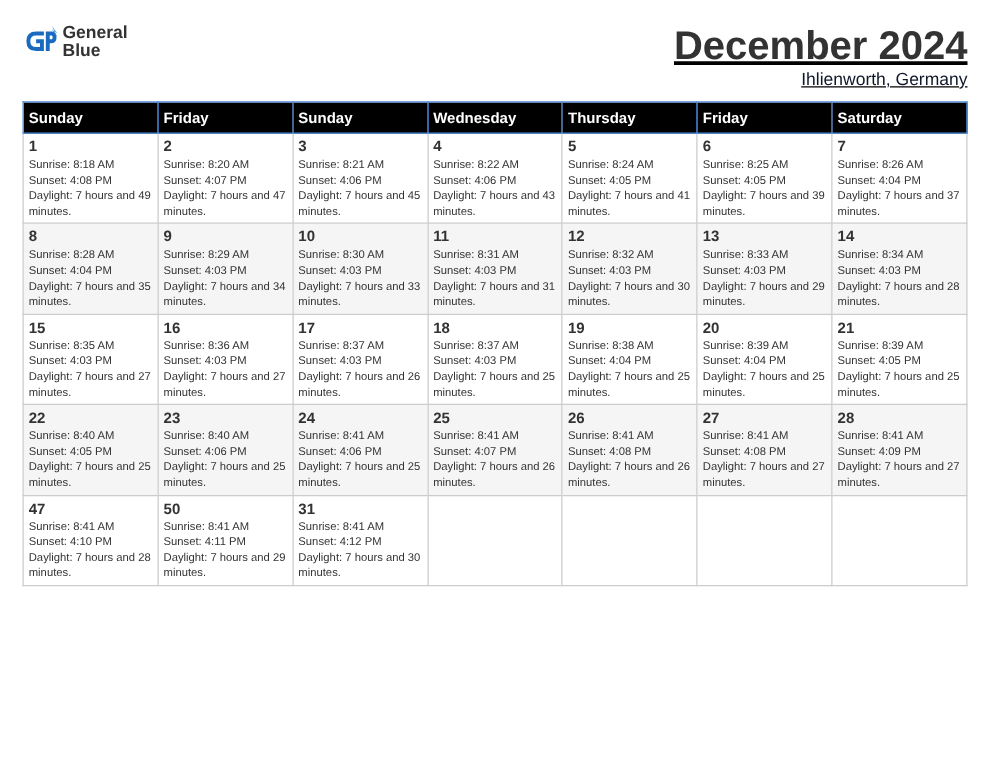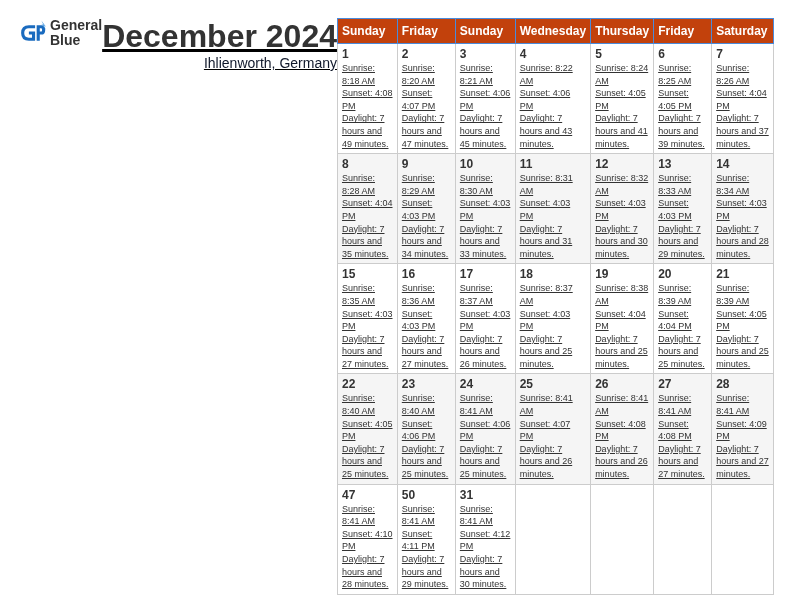--- a/index.html
+++ b/index.html
@@ -8,21 +8,21 @@
       height: 612px;
       font-family: Arial, Helvetica, sans-serif;
       background: #fff;
       overflow: hidden;
     }
     .page {
       width: 792px;
       height: 448px;
       padding: 18px 18px 10px 18px;
       display: flex;
-      flex-direction: row;
+      flex-direction: column;
     }
     .header {
       display: flex;
       justify-content: space-between;
       align-items: flex-start;
       margin-bottom: 10px;
     }
     .logo {
       display: flex;
       align-items: center;
@@ -50,21 +50,21 @@
     .location {
       font-size: 14px;
       color: #0f172a;
     }
     .calendar {
       width: 100%;
       border-collapse: collapse;
       flex: 1;
     }
     .calendar th {
-      background-color: #c2410c;
+      background-color: #000000;
       color: #fff;
       font-size: 12px;
       font-weight: bold;
       padding: 5px 4px;
       text-align: left;
       border: 1px solid #4a8bdb;
     }
     .calendar td {
       border: 1px solid #ccc;
       vertical-align: top;
@@ -80,21 +80,20 @@
     .day-num {
       font-size: 12px;
       font-weight: bold;
       display: block;
       margin-bottom: 1px;
     }
     .day-info {
       font-size: 9px;
       line-height: 1.4;
       color: #333;
-      text-decoration: underline;
     }
     .empty-cell {
       background: #f9f9f9;
     }
   </style>
 </head>
 <body>
 
 <div class="page">
   <div class="header">

